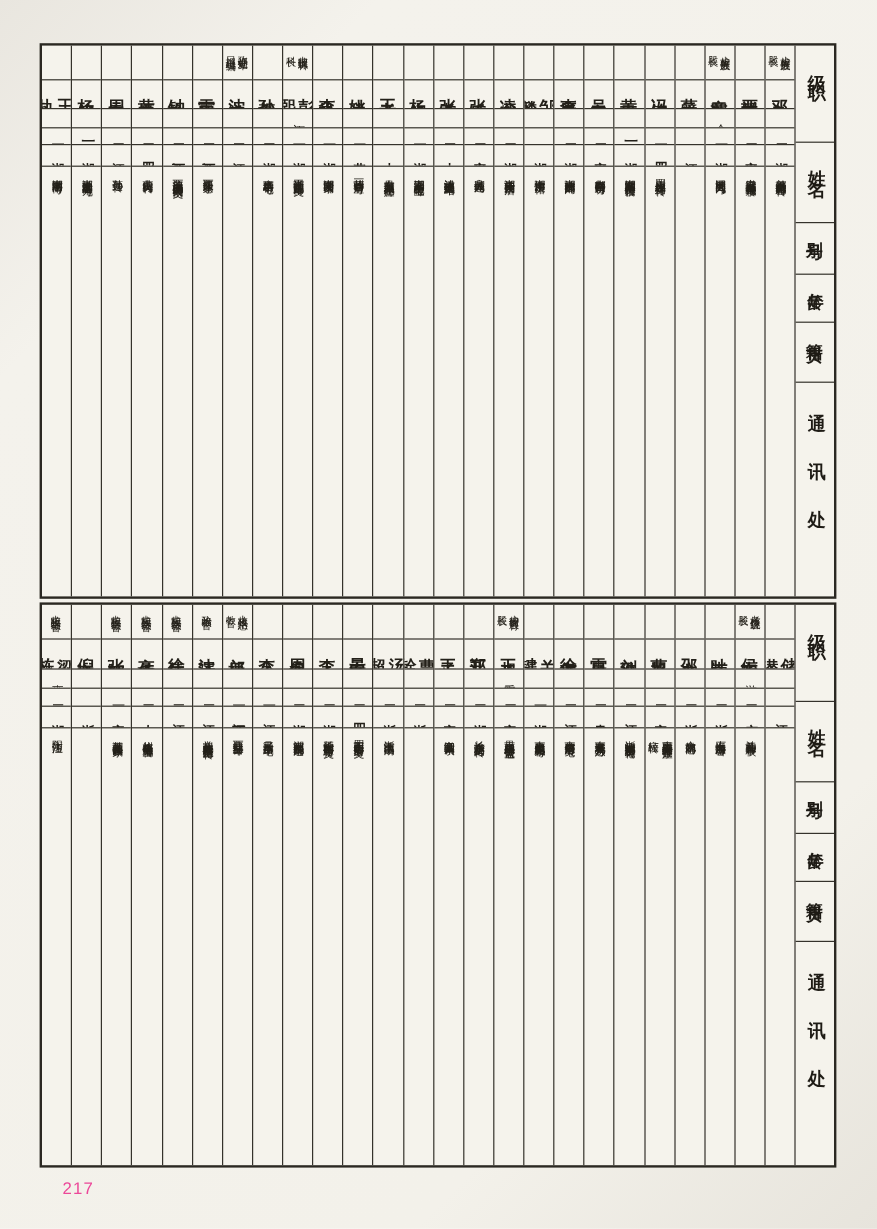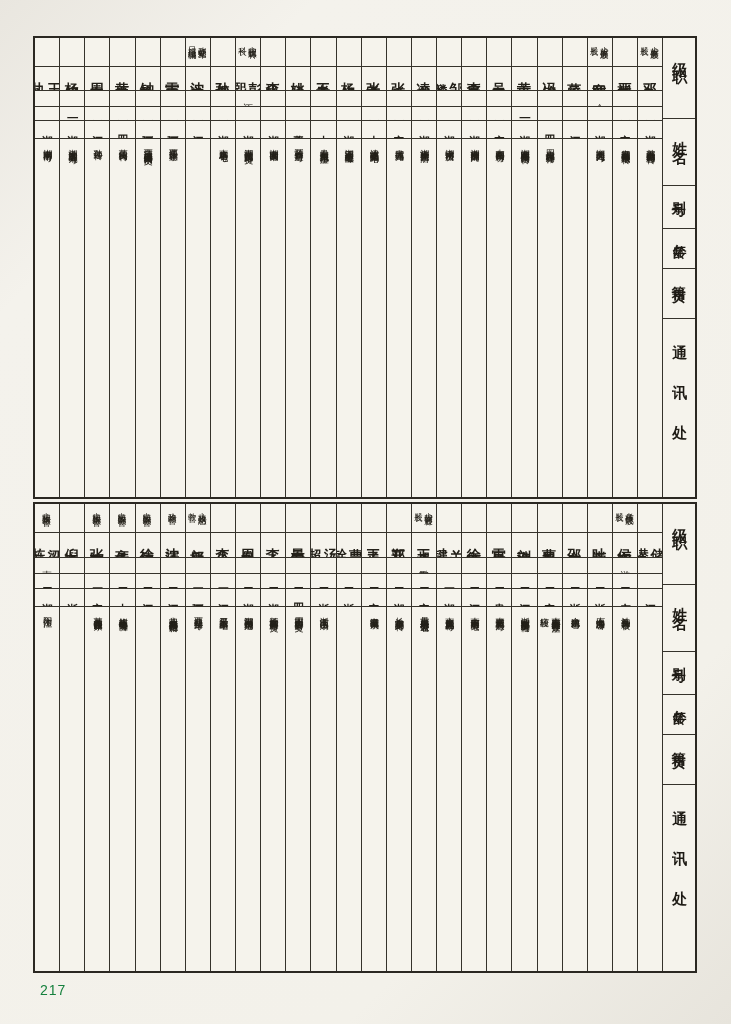--- a/index.html
+++ b/index.html
@@ -41,21 +41,21 @@
   .hcell-label{
     writing-mode:vertical-rl;text-orientation:upright;
     font-weight:bold;color:#1e1b15;
   }
   .hl-2{font-size:15px;letter-spacing:9px;margin-top:12px;}
   .hl-name{font-size:15px;letter-spacing:9px;margin-top:10px;}
   .hl-small{font-size:14px;letter-spacing:2px;margin-top:4px;}
   .hl-age{font-size:13.5px;letter-spacing:1px;margin-top:4px;}
   .hl-native{font-size:14px;letter-spacing:3px;margin-top:6px;}
   .hl-addr{font-size:15px;letter-spacing:40px;margin-top:14px;}
-  .pageno{position:absolute;left:40px;top:982px;font-size:14px;letter-spacing:1px;color:#15803d;}
+  .pageno{position:absolute;left:52px;top:982px;font-size:14px;letter-spacing:1px;color:#ec4899;}
 </style>
 </head>
 <body>
 
 <div>
 
   <div class="tbl tbl-top">
     <div class="col">
         <div class="cell c-rank">
           <div class="vtext rank"></div>

